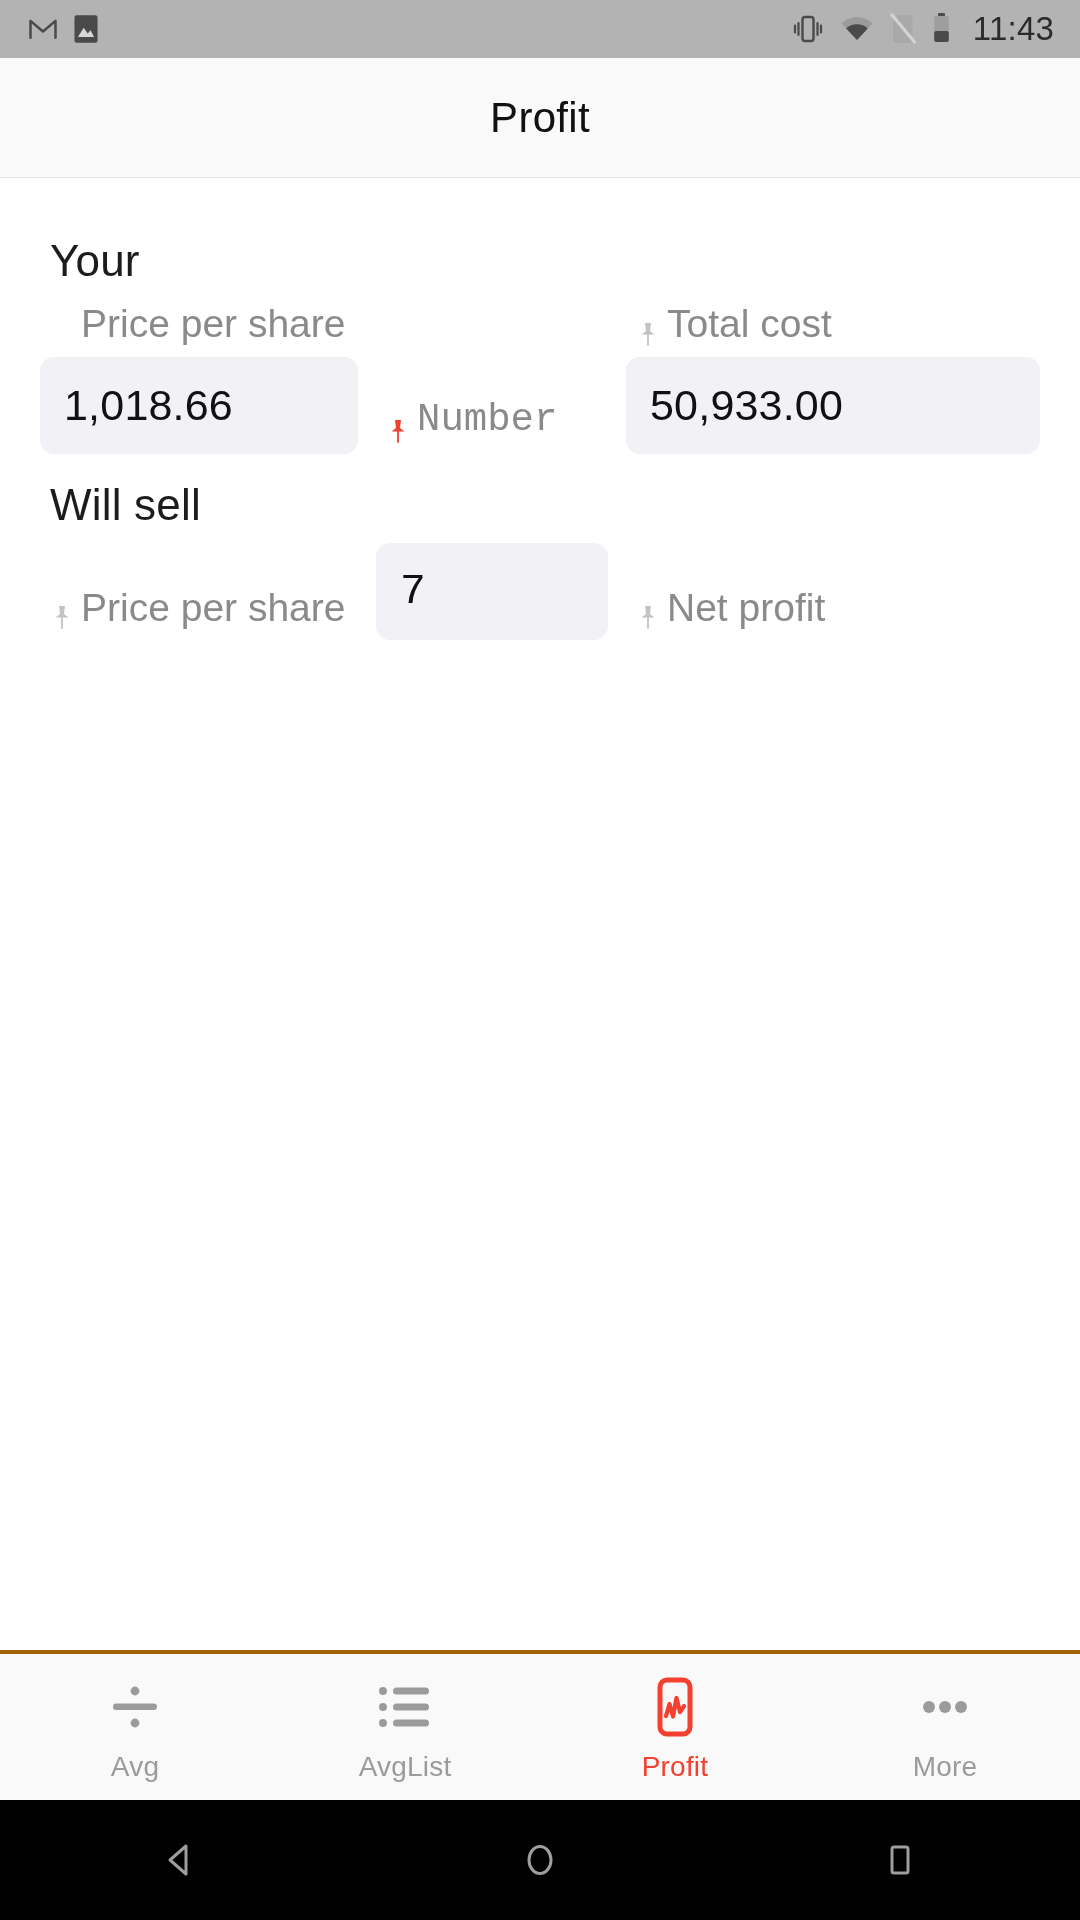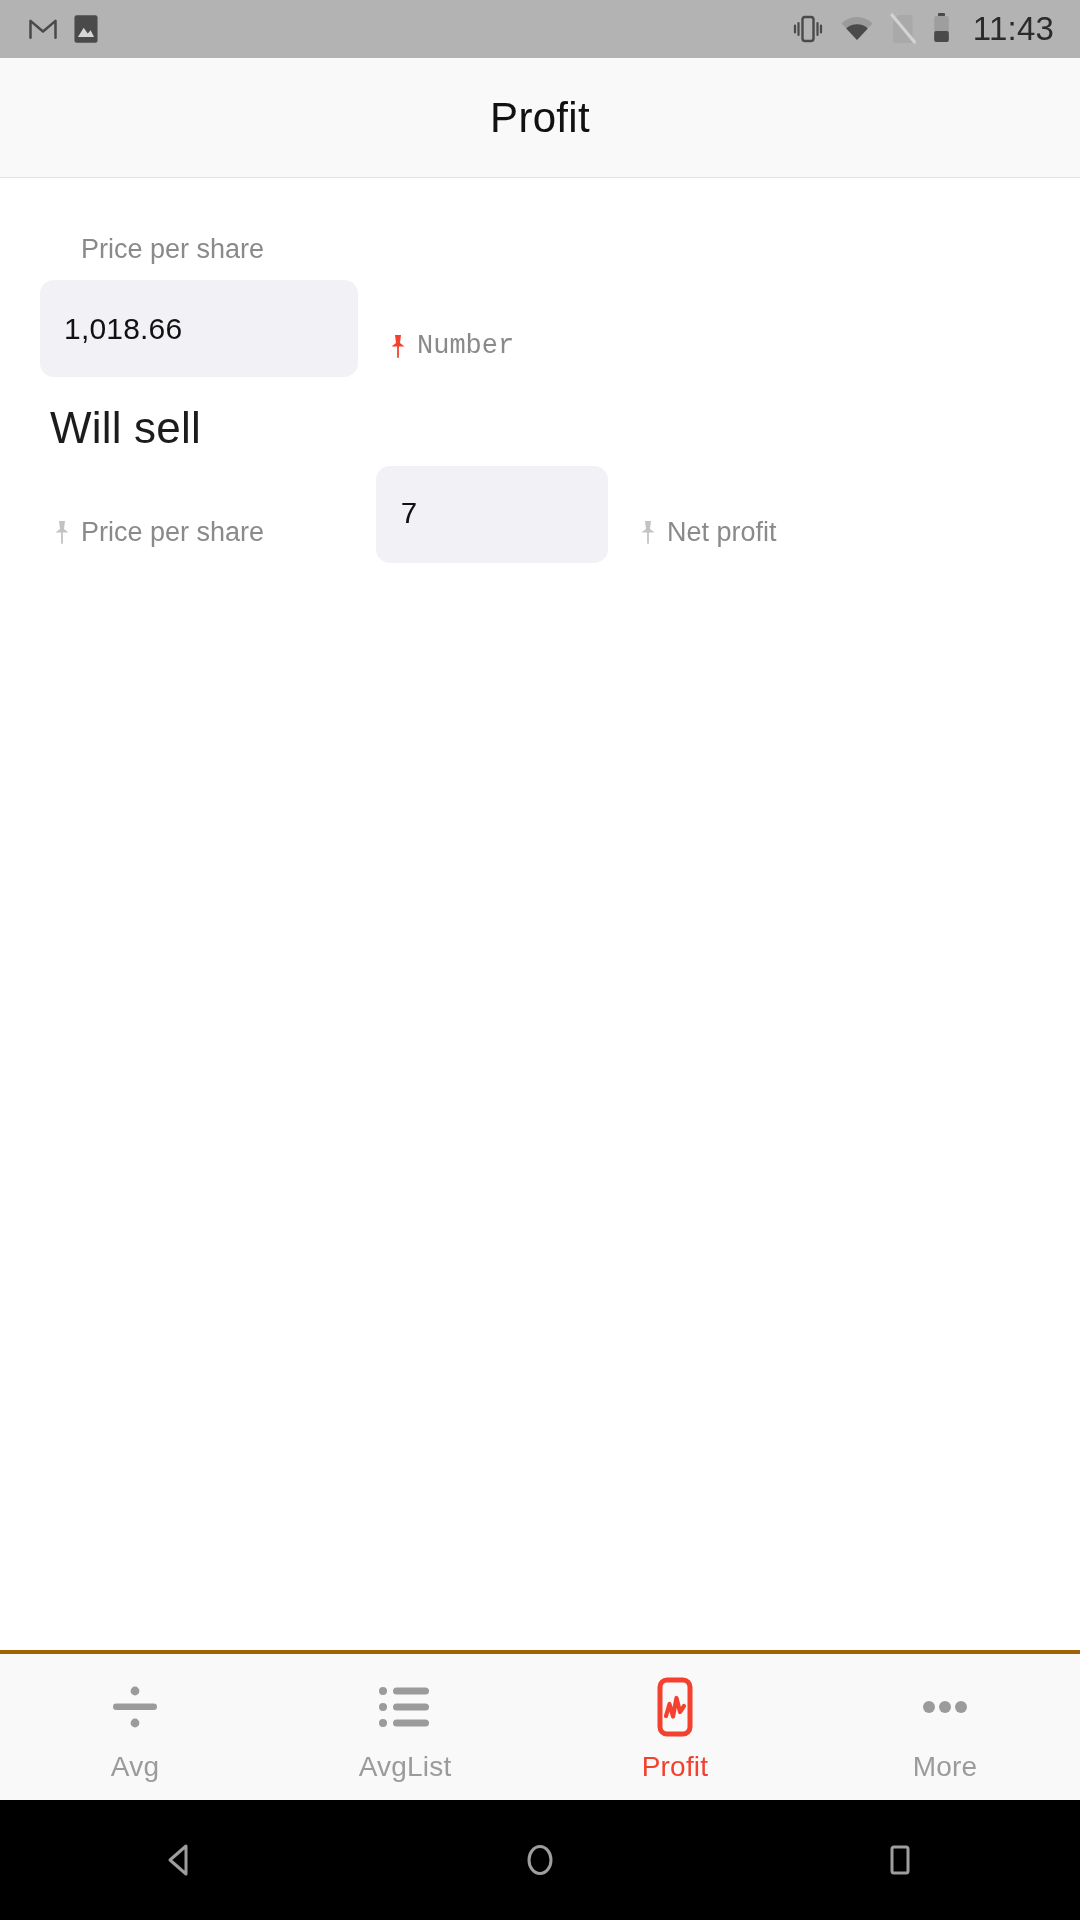--- a/index.html
+++ b/index.html
@@ -99,23 +99,23 @@
     display: flex;
     flex-direction: column;
     justify-content: flex-end;
   }
   .field.col-price  { width: 318px; }
   .field.col-number { width: 232px; font-family: Liberation Mono, monospace; }
   .field.col-total  { flex: 1 1 auto; }
 
   .field-label {
     display: flex;
-    align-items: flex-start;
+    align-items: flex-end;
     gap: 9px;
-    font-size: 27px;
+    font-size: 39px;
     color: #8a8a8a;
     font-weight: 400;
     line-height: 1.28;
     padding-left: 12px;
     min-height: 40px;
     margin-bottom: 8px;
   }
   .field-label .label-text { display: block; }
 
   .pin-icon {
@@ -129,21 +129,21 @@
 
   .field-box {
     background: #f1f1f6;
     border-radius: 14px;
     height: 97px;
     display: flex;
     align-items: center;
     padding: 0 24px;
   }
   .field-value {
-    font-size: 30px;
+    font-size: 43px;
     color: #111111;
     font-weight: 400;
     letter-spacing: 0.2px;
     white-space: nowrap;
   }
   .field-value.accent { color: #f4402e; }
 
   
   .tab-bar {
     flex: 0 0 150px;
@@ -244,20 +244,21 @@
       <span class="status-clock">11:43</span>
     </div>
   </div>
 
   <div class="app-bar">
     <div class="app-bar-title">Profit</div>
   </div>
 
   <div class="content">
 
+    <div class="section-title your">Your</div>
 
     <div class="field-row">
 
       <div class="field col-price">
         <div class="field-label">
           <span class="pin-icon hidden">
             <svg width="20" height="26" viewBox="0 0 20 26">
               <path d="M7 2 L13 2 L12 10 L16.5 13.5 L3.5 13.5 L8 10 Z" fill="#b8b8b8"></path>
               <path d="M10 13.5 L10 24" stroke="#b8b8b8" stroke-width="1.8" stroke-linecap="round"></path>
             </svg>
@@ -274,20 +275,34 @@
           <span class="pin-icon">
             <svg width="20" height="26" viewBox="0 0 20 26">
               <path d="M7 2 L13 2 L12 10 L16.5 13.5 L3.5 13.5 L8 10 Z" fill="#f4402e"></path>
               <path d="M10 13.5 L10 24" stroke="#f4402e" stroke-width="1.8" stroke-linecap="round"></path>
             </svg>
           </span>
           <span class="label-text">Number</span>
         </div>
       </div>
 
+      <div class="field col-total">
+        <div class="field-label">
+          <span class="pin-icon">
+            <svg width="20" height="26" viewBox="0 0 20 26">
+              <path d="M7 2 L13 2 L12 10 L16.5 13.5 L3.5 13.5 L8 10 Z" fill="#c3c3c3"></path>
+              <path d="M10 13.5 L10 24" stroke="#c3c3c3" stroke-width="1.8" stroke-linecap="round"></path>
+            </svg>
+          </span>
+          <span class="label-text">Total cost</span>
+        </div>
+        <div class="field-box">
+          <span class="field-value">50,933.00</span>
+        </div>
+      </div>
 
     </div>
 
     <div class="section-title will-sell">Will sell</div>
 
     <div class="field-row">
 
       <div class="field col-price">
         <div class="field-label">
           <span class="pin-icon">

